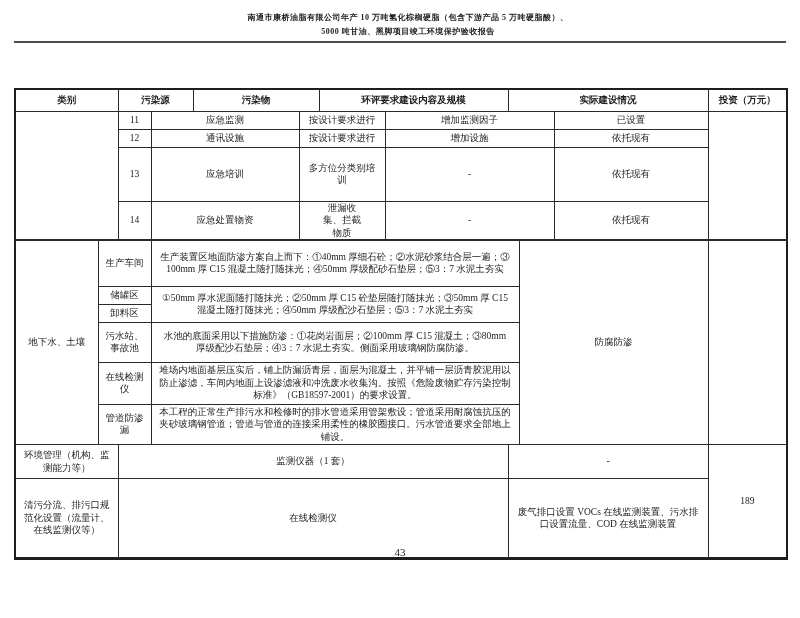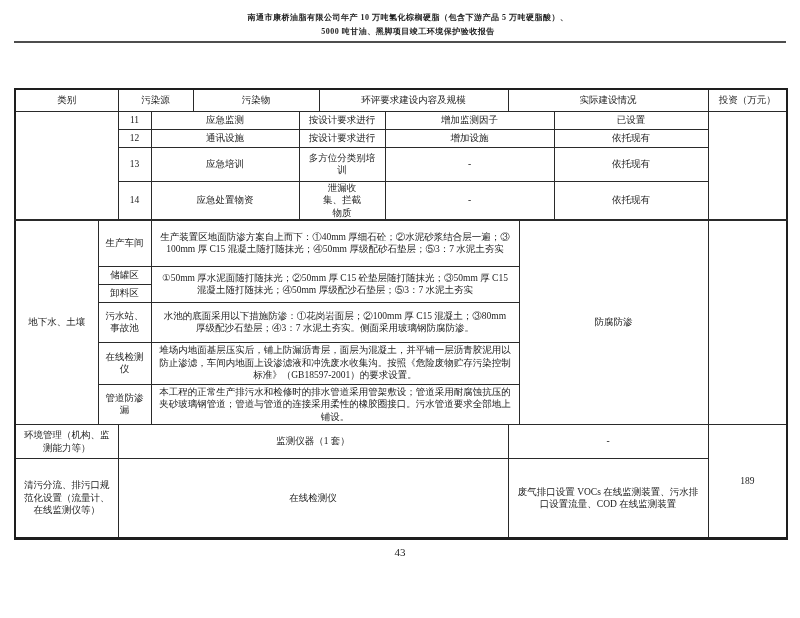--- a/index.html
+++ b/index.html
@@ -14,21 +14,21 @@
     position:absolute;top:88px;left:14px;width:772px;
     border-collapse:collapse;table-layout:fixed;
     border:2px solid #1e1e1e;border-bottom-width:3px;
   }
   table.report th,table.report td{
     border:1px solid #2a2a2a;
     font-size:9.5px;line-height:12.5px;
     text-align:center;vertical-align:middle;
     padding:1px 7px;word-break:break-all;overflow:hidden;
   }
-  table.report th{font-weight:normal;padding:2px;}
+  table.report th{font-weight:bold;padding:2px;}
   tr.section-top td{border-top-width:2px;}
   td.area-label{padding:0 7px;}
   td.desc{padding:1px 5px;line-height:13.5px;margin-left:36px;}
   td.num{font-family:"Liberation Serif",serif;}
   .page-number{position:absolute;top:546px;left:0;width:800px;text-align:center;
     font-size:11px;color:#222;}
 </style>
 </head>
 <body>
 
@@ -76,21 +76,21 @@
   <tr style="height:18px">
     <td class="num">12</td>
     <td colspan="2">通讯设施</td>
     <td colspan="2">按设计要求进行</td>
     <td colspan="3">增加设施</td>
     <td>依托现有</td>
   </tr>
   <tr style="height:24px">
     <td class="num">13</td>
     <td colspan="2">应急培训</td>
-    <td colspan="2" style="padding:4px 5px">多方位分类别培训</td>
+    <td colspan="2" style="padding:14px 5px">多方位分类别培训</td>
     <td colspan="3">-</td>
     <td>依托现有</td>
   </tr>
   <tr style="height:28px">
     <td class="num">14</td>
     <td colspan="2">应急处置物资</td>
     <td colspan="2" style="padding:0 19px">泄漏收集、拦截物质</td>
     <td colspan="3">-</td>
     <td>依托现有</td>
   </tr>

